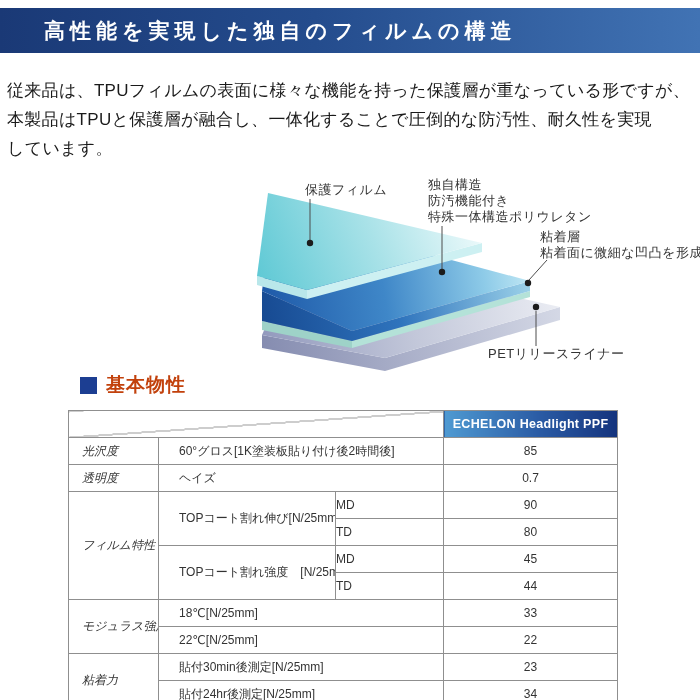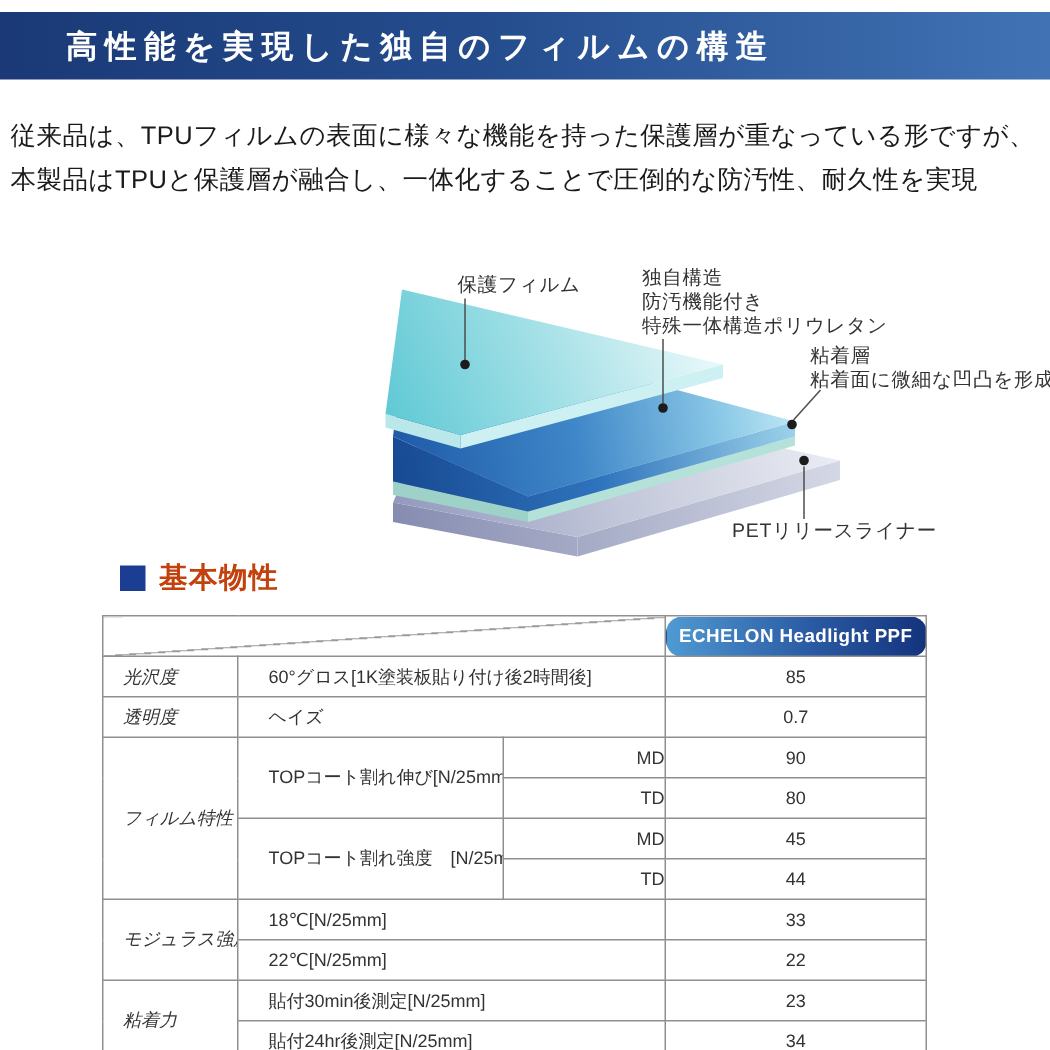--- a/index.html
+++ b/index.html
@@ -42,44 +42,45 @@
     position:absolute;top:410px;left:68px;
     border-collapse:collapse;table-layout:fixed;width:549px;
     font-size:12px;color:#333;
   }
   .spec-table td,.spec-table th{
     border:1px solid #8f8f8f;height:26px;vertical-align:middle;
     padding:0;overflow:hidden;white-space:nowrap;
   }
   .spec-table td.cat{padding-left:13px;text-align:left;font-style:italic;}
   .spec-table td.test{padding-left:20px;text-align:left;}
-  .spec-table td.sub{text-align:right;}
+  .spec-table td.sub{text-align:left;}
   .spec-table td.val{text-align:center;}
   .spec-table td.diag{
     background:linear-gradient(to bottom right,
       transparent calc(50% - 0.5px),#9a9a9a calc(50% - 0.5px),
       #9a9a9a calc(50% + 0.5px),transparent calc(50% + 0.5px));
   }
   .spec-table th.prod{
     background:linear-gradient(90deg,#4f9ad2 0%,#2a5ba4 55%,#14337d 100%);
-    color:#fff;font-weight:bold;font-size:12.5px;text-align:center;letter-spacing:0.3px;border-radius:11px;
+    color:#fff;font-weight:bold;font-size:12.5px;text-align:center;letter-spacing:0.3px;
   }
 </style>
 </head>
 <body>
 
 <div class="page">
 
   <div class="header-bar">
     <div class="title">高性能を実現した独自のフィルムの構造</div>
   </div>
 
   <div class="intro">
     <div>従来品は、TPUフィルムの表面に様々な機能を持った保護層が重なっている形ですが、</div>
     <div>本製品はTPUと保護層が融合し、一体化することで圧倒的な防汚性、耐久性を実現</div>
+    <div>しています。</div>
   </div>
 
   <svg class="diagram" viewBox="0 0 700 212" width="700" height="212">
     <defs>
       <linearGradient id="gFilm" gradientUnits="userSpaceOnUse" x1="257" y1="124" x2="470" y2="35">
         <stop offset="0" stop-color="#5cc8d4"></stop>
           <stop offset="0.55" stop-color="#a9e2e8"></stop>
           <stop offset="1" stop-color="#eefafb"></stop>
       </linearGradient>
       <linearGradient id="gBlue" gradientUnits="userSpaceOnUse" x1="262" y1="140" x2="532" y2="100">

